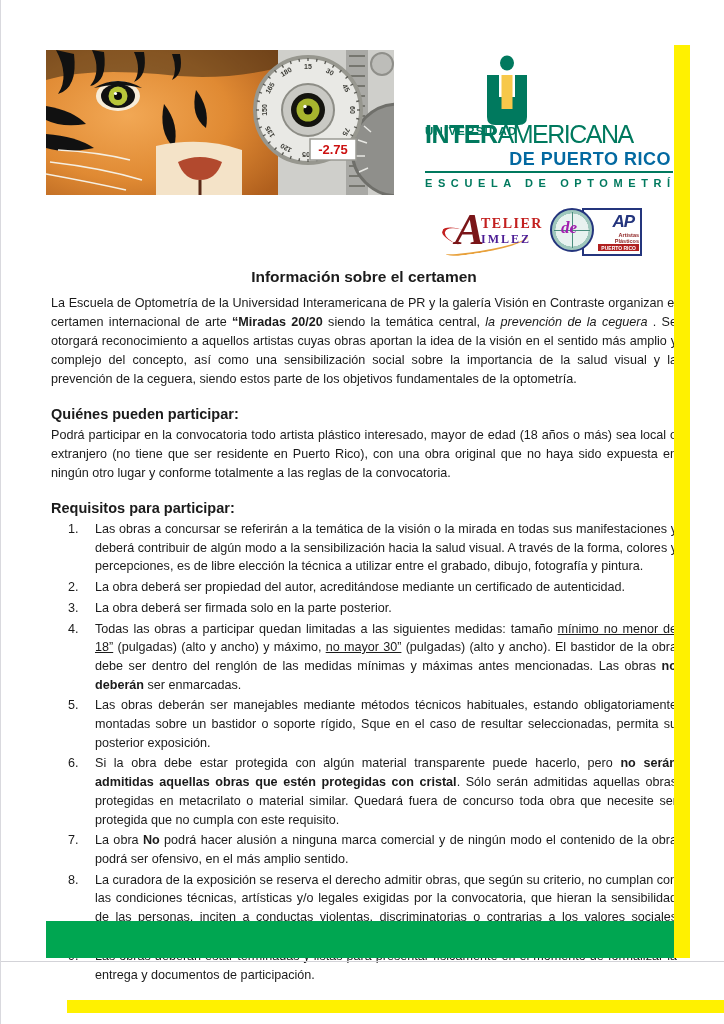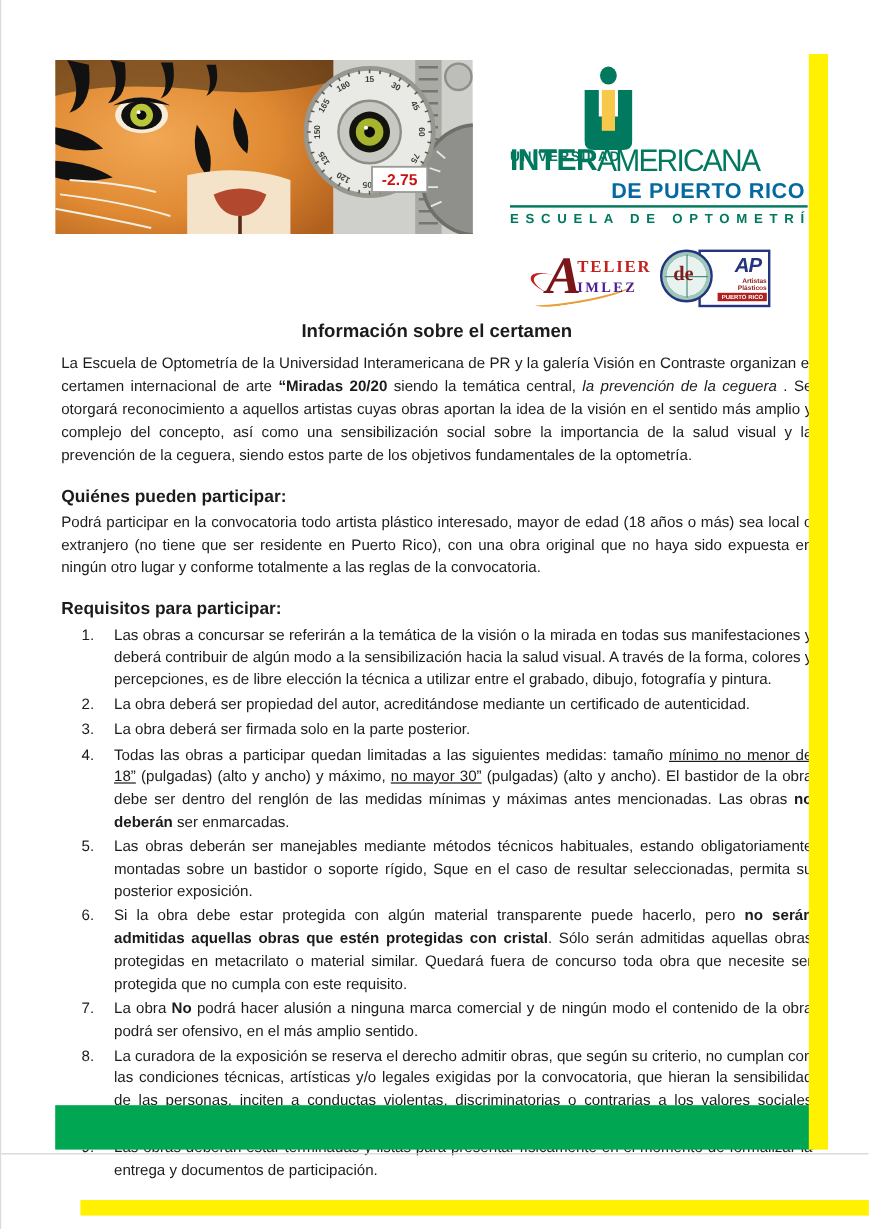--- a/index.html
+++ b/index.html
@@ -29,21 +29,21 @@
   .atelier .imlez{position:absolute;left:42px;top:22px;font-family:"Liberation Serif", serif;font-weight:700;font-size:12px;color:#4c1d95;letter-spacing:2px;}
   .atelier .swash{position:absolute;left:6px;top:28px;width:84px;height:12px;border-bottom:2px solid #E8A13C;border-radius:0 0 100% 40%;transform:rotate(-8deg);}
   .atelier .swash2{position:absolute;left:2px;top:20px;width:40px;height:16px;border-left:3px solid #C3201F;border-radius:60% 0 0 60%;transform:rotate(20deg);}
   
   .assoc{position:absolute;left:549px;top:206px;width:92px;height:50px;}
   .assoc .box{position:absolute;right:0;top:2px;width:56px;height:44px;border:2px solid #24357D;background:#fff;}
   .assoc .globe{position:absolute;left:0;top:2px;width:44px;height:44px;border-radius:50%;border:2px solid #24357D;background:
       radial-gradient(circle at 50% 50%, #e8f2ef 0 58%, #9fc7bc 59% 100%);box-sizing:border-box;}
   .assoc .globe:before{content:"";position:absolute;left:50%;top:2px;bottom:2px;width:0;border-left:1.5px solid #4a8d7d;}
   .assoc .globe:after{content:"";position:absolute;top:50%;left:2px;right:2px;height:0;border-top:1.5px solid #4a8d7d;}
-  .assoc .de{position:absolute;left:11px;top:12px;font-family:"Liberation Serif", serif;font-weight:700;font-size:17px;color:#7f1d1d;z-index:3;}
+  .assoc .de{position:absolute;left:11px;top:12px;font-family:"Liberation Serif", serif;font-weight:700;font-style:italic;font-size:17px;color:#a21caf;z-index:3;}
   .assoc .ap{position:absolute;right:8px;top:6px;font-weight:800;font-style:italic;font-size:17px;color:#24357D;letter-spacing:-1px;}
   .assoc .cap{position:absolute;right:3px;top:26px;font-size:5.5px;color:#8a1b1b;font-weight:700;text-align:right;line-height:6px;width:40px;}
   .assoc .pr{position:absolute;right:3px;top:38px;font-size:5px;color:#ffffff;background:#b02020;padding:0.5px 3px;font-weight:700;}
   
   .doc{position:absolute;left:50px;top:268px;width:626px;}
   .h1{font-size:15.5px;font-weight:700;text-align:center;margin:0 0 8px 0;}
   .h2{font-size:14.5px;font-weight:700;margin:17px 0 4px 0;}
   .para{font-size:12.6px;line-height:19px;text-align:justify;margin:0 0 2px 0;}
   .list{margin-top:2px;}
   .item{display:flex;font-size:12.6px;line-height:18.7px;margin-bottom:2px;}

